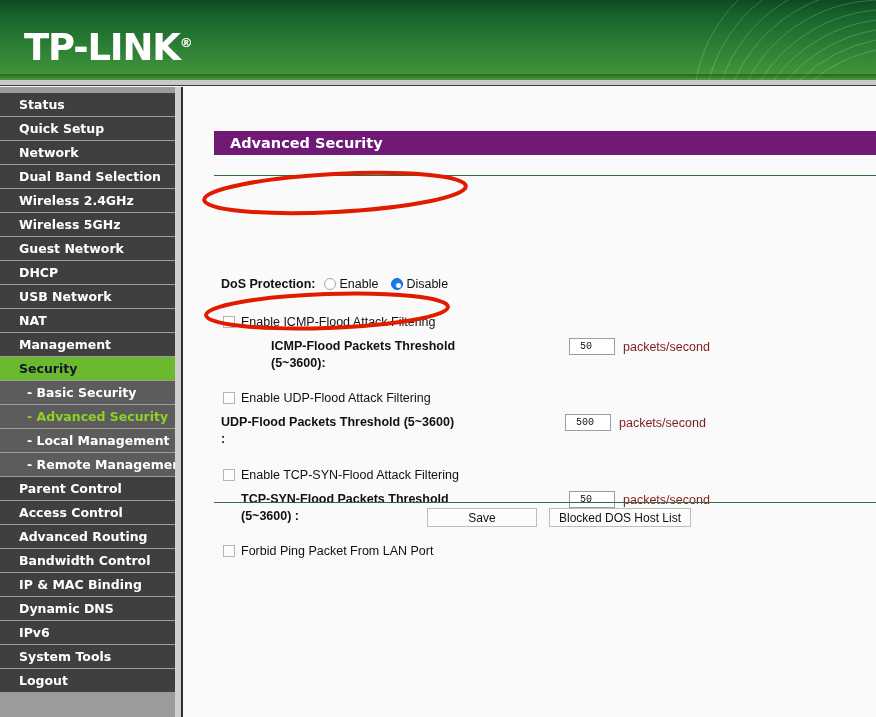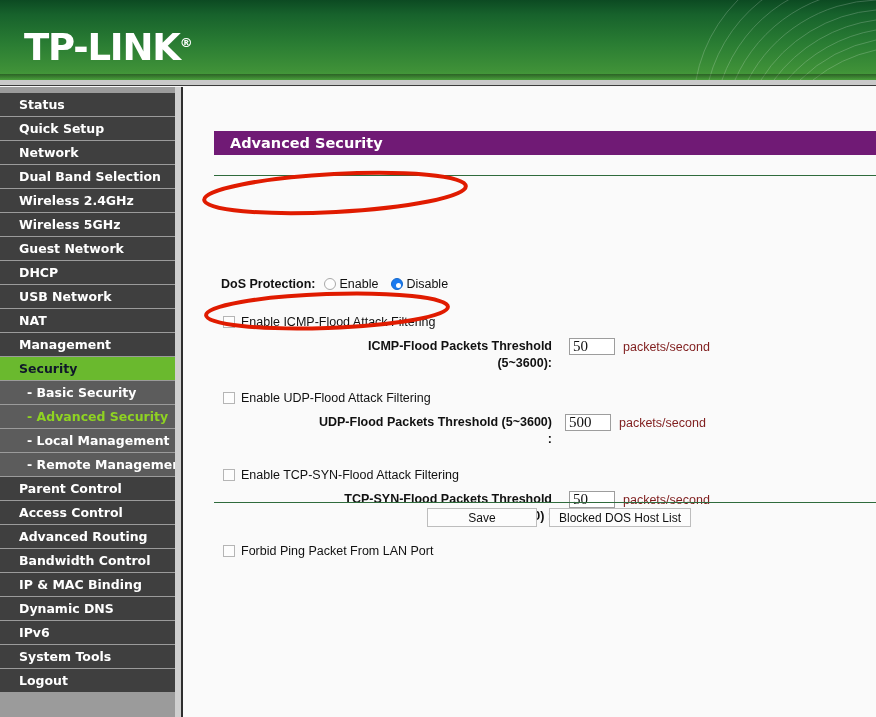--- a/index.html
+++ b/index.html
@@ -115,27 +115,27 @@
     display: inline-block; width: 12px; height: 12px;
     border: 1px solid #b5b5b5; background: #fdfdfd;
     margin-right: 6px;
   }
   .cb-text { font-size: 12.5px; color: #111; }
 
   
   .th-row { display: flex; align-items: flex-start; }
   .th-label {
     font-weight: bold; font-size: 12.5px; color: #111;
-    text-align: right; line-height: 17px;
+    text-align: left; line-height: 17px;
   }
   .th-input {
     width: 46px; height: 17px;
     border: 1px solid #9d9d9d; background: #ffffff;
-    font-size: 15px; color: #111; padding: 0 3px;
-    font-family: Liberation Serif, serif;
+    font-size: 10px; color: #111; padding: 0 10px;
+    font-family: Liberation Mono, monospace;
     line-height: 15px;
   }
   .th-unit { font-size: 12.5px; color: #7f1d1d; line-height: 19px; }
 
   
   .btn {
     position: absolute; height: 19px;
     border: 1px solid #bdbdbd; border-radius: 0;
     background: #fcfcfc;
     font-size: 12px; color: #111;

